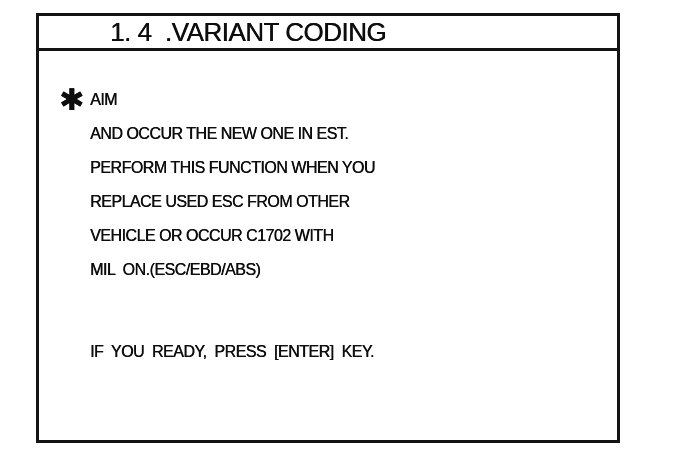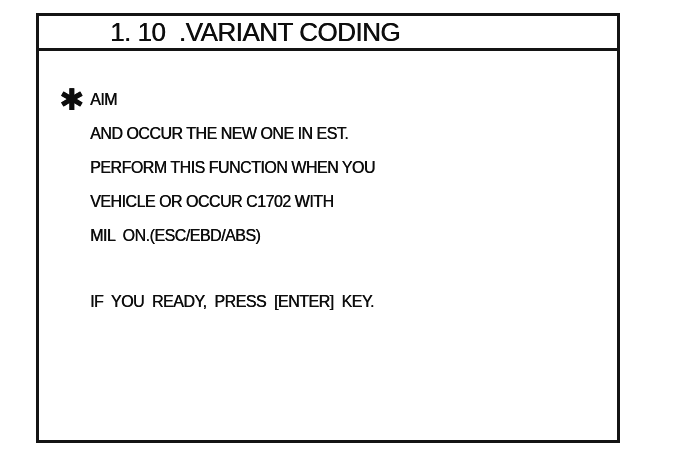--- a/index.html
+++ b/index.html
@@ -58,40 +58,41 @@
   }
   .line {
     font-size: 16px;
     line-height: 34px;
     letter-spacing: -0.5px;
     color: #0d0d0d;
     white-space: pre;
     text-shadow: 0.4px 0 0 #0d0d0d;
   }
   .prompt {
-    margin-top: 32px;
+    margin-top: 48px;
   }
 </style>
 </head>
 <body>
 
 <div class="page">
   <div class="screen">
 
     <div class="screen-header">
-      <div class="screen-title">1. 10  .VARIANT CODING</div>
+      <div class="screen-title">1. 4  .VARIANT CODING</div>
     </div>
 
     <div class="screen-body">
       <span class="star">✱</span>
 
       <div class="line">AIM</div>
 
       <div class="line">AND OCCUR THE NEW ONE IN EST.</div>
       <div class="line">PERFORM THIS FUNCTION WHEN YOU</div>
+      <div class="line">REPLACE USED ESC FROM OTHER</div>
       <div class="line">VEHICLE OR OCCUR C1702 WITH</div>
       <div class="line">MIL  ON.(ESC/EBD/ABS)</div>
 
       <div class="line prompt">IF  YOU  READY,  PRESS  [ENTER]  KEY.</div>
     </div>
 
   </div>
 </div>
 
 </body></html>

